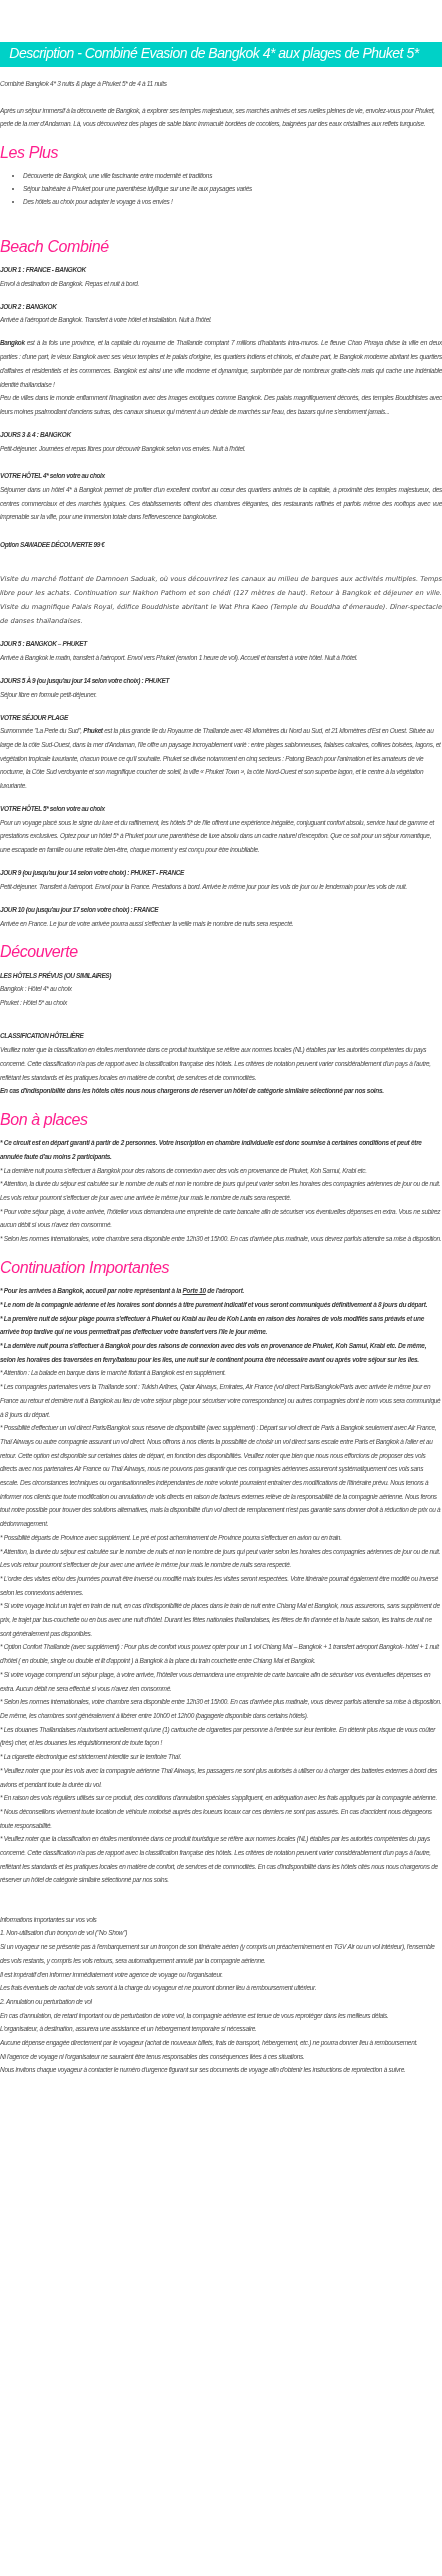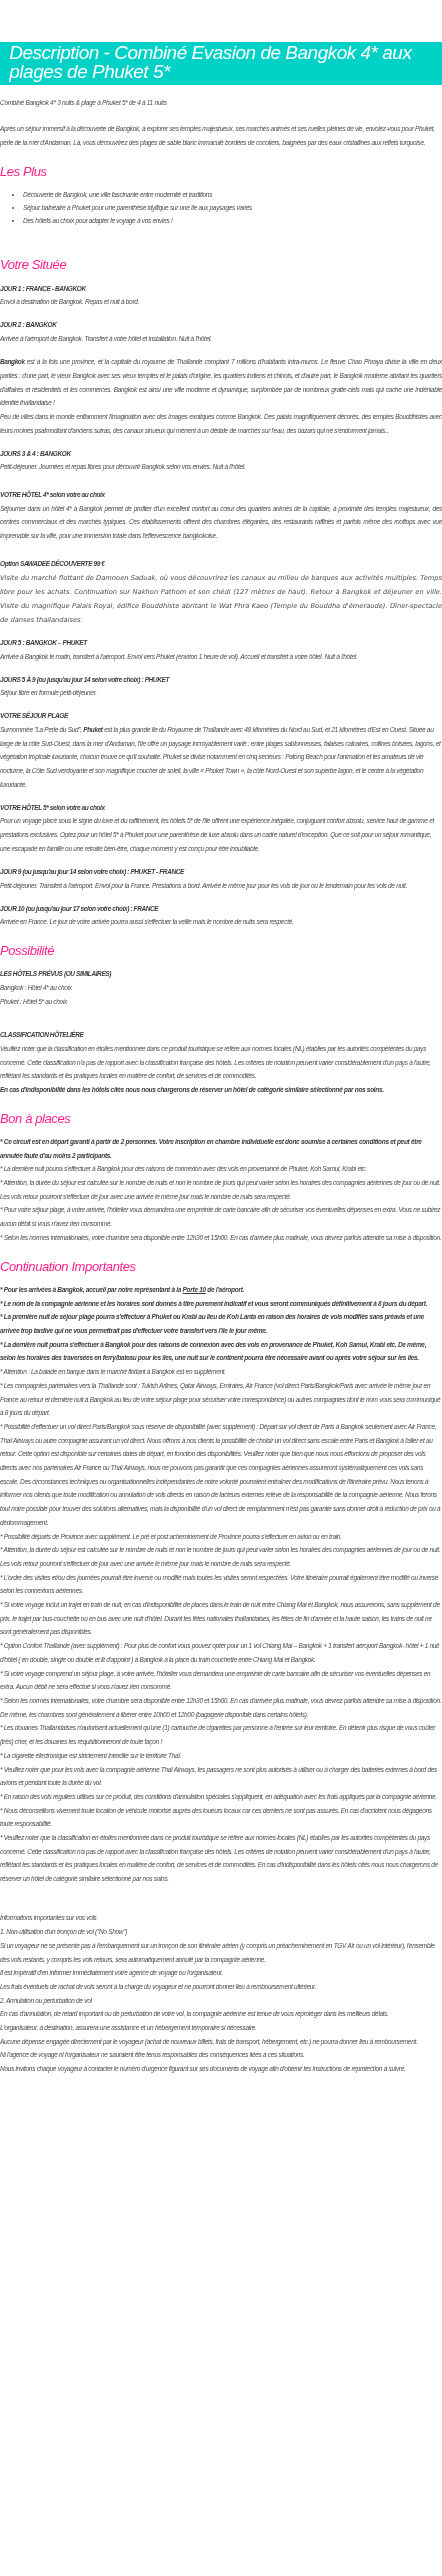--- a/index.html
+++ b/index.html
@@ -10,50 +10,51 @@
     font-style: italic;
     font-size: 6.5px;
     line-height: 13.7px;
     letter-spacing: -0.3px;
   }
   .page { padding-top: 42px; }
   .banner {
     background: #00d1c7;
     color: #ffffff;
     padding: 2.3px 9.3px 3.5px 9.3px;
-    font-size: 19px;
+    font-size: 14px;
     line-height: 18.7px;
     font-style: italic;
     letter-spacing: -0.5px;
     font-weight: normal;
     margin: 0 0 10.5px 0;
   }
   .content { padding: 0 0 0 0; }
   p { margin: 0; }
   .intro { margin-bottom: 13px; }
   .intro-line { margin-bottom: 13px; }
   .h-section {
     color: #ff1f8e;
-    font-size: 13px;
+    font-size: 16px;
     line-height: 14px;
     letter-spacing: -0.4px;
     margin: 15px 0 9.3px 0;
     font-weight: normal;
   }
   ul.plus { margin: 0 0 0 0; padding: 0 0 0 23px; list-style: disc; }
   ul.plus li { margin: 0; line-height: 13px; }
   .block { margin-bottom: 9.3px; }
   .dt { font-weight: bold; color: #3c3c3c; letter-spacing: -0.4px; }
   .justify { text-align: justify; }
   .sawadee {
     font-family: "DejaVu Sans", sans-serif;
     font-size: 6.7px;
     line-height: 14px;
     letter-spacing: 0;
     text-align: justify;
+    margin-top: 20px;
   }
   .bold-it { font-weight: bold; color: #3c3c3c; }
   .u { text-decoration: underline; }
   .gap-lg { height: 16.3px; }
   .gap-md { height: 10.5px; }
   .gap-sm { height: 4.7px; }
 </style>
 </head>
 <body>
 
@@ -68,21 +69,21 @@
 
     <h2 class="h-section">Les Plus</h2>
     <ul class="plus">
       <li>Découverte de Bangkok, une ville fascinante entre modernité et traditions</li>
       <li>Séjour balnéaire à Phuket pour une parenthèse idyllique sur une île aux paysages variés</li>
       <li>Des hôtels au choix pour adapter le voyage à vos envies !</li>
     </ul>
 
     <div class="gap-lg"></div>
 
-    <h2 class="h-section">Votre Située</h2>
+    <h2 class="h-section">Beach Combiné</h2>
 
     <div class="block">
       <p class="dt">JOUR 1 : FRANCE - BANGKOK</p>
       <p>Envol à destination de Bangkok. Repas et nuit à bord.</p>
     </div>
 
     <div class="block">
       <p class="dt">JOUR 2 : BANGKOK</p>
       <p>Arrivée à l'aéroport de Bangkok. Transfert à votre hôtel et installation. Nuit à l'hôtel.</p>
     </div>
@@ -134,21 +135,21 @@
     <div class="block">
       <p class="dt">JOUR 9 (ou jusqu'au jour 14 selon votre choix) : PHUKET - FRANCE</p>
       <p>Petit-déjeuner. Transfert à l'aéroport. Envol pour la France. Prestations à bord. Arrivée le même jour pour les vols de jour ou le lendemain pour les vols de nuit.</p>
     </div>
 
     <div class="block">
       <p class="dt">JOUR 10 (ou jusqu'au jour 17 selon votre choix) : FRANCE</p>
       <p>Arrivée en France. Le jour de votre arrivée pourra aussi s'effectuer la veille mais le nombre de nuits sera respecté.</p>
     </div>
 
-    <h2 class="h-section">Possibilité</h2>
+    <h2 class="h-section">Découverte</h2>
     <div class="block">
       <p class="dt">LES HÔTELS PRÉVUS (OU SIMILAIRES)</p>
       <p>Bangkok : Hôtel 4* au choix</p>
       <p>Phuket : Hôtel 5* au choix</p>
     </div>
 
     <div class="gap-md"></div>
 
     <div class="block">
       <p class="dt">CLASSIFICATION HÔTELIÈRE</p>

